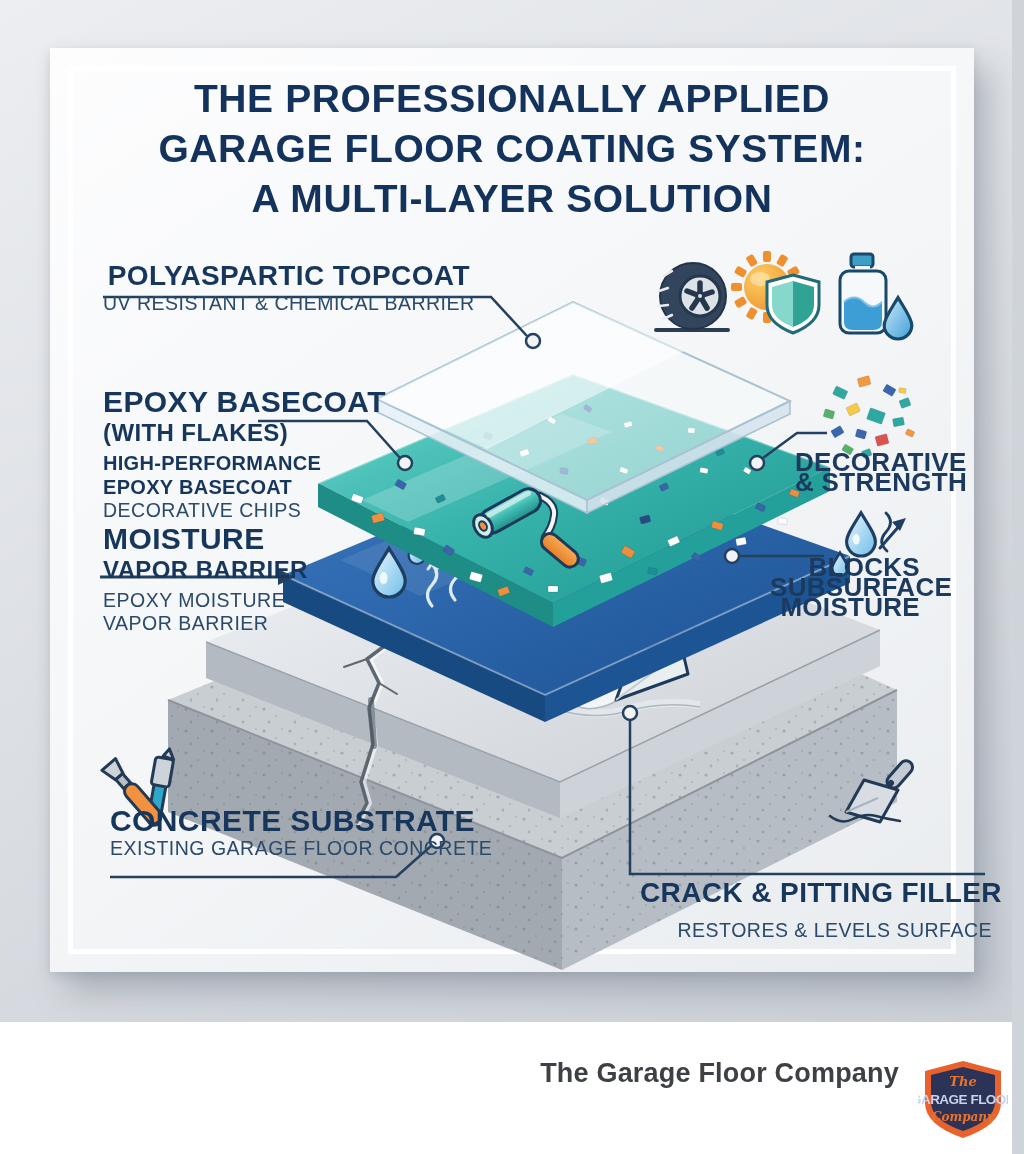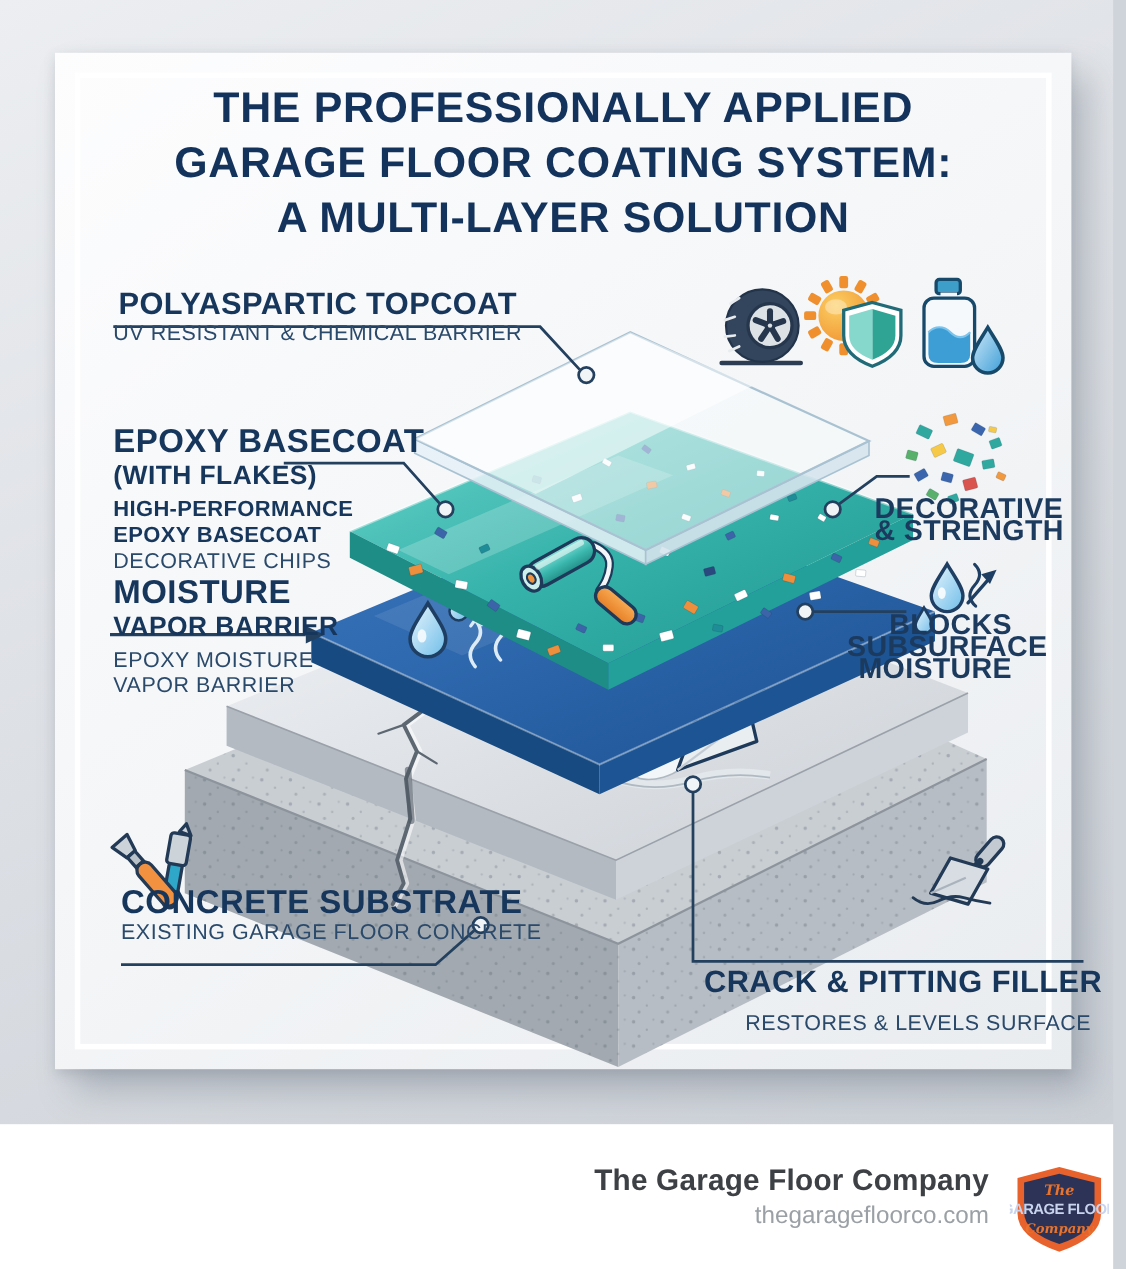--- a/index.html
+++ b/index.html
@@ -378,21 +378,20 @@
   </div>
 
   <div class="lbl center" style="left:640px;top:876px;width:352px;text-align:right;">
     <div class="h1">CRACK &amp; PITTING FILLER</div>
     <div class="sr" style="margin-top:10px;">RESTORES &amp; LEVELS SURFACE</div>
   </div>
 
   <div class="footer">
     <div class="brand">
       <div class="brand-name">The Garage Floor Company</div>
-      <div class="brand-url">thegaragefloorco.com</div>
     </div>
     <svg class="logo" viewBox="0 0 90 82">
       <path d="M45,3 L83,13 V45 Q83,67 45,80 Q7,67 7,45 V13 Z" fill="#e8622d"></path>
       <path d="M45,9 L77,17 V44 Q77,62 45,73 Q13,62 13,44 V17 Z" fill="#2c3357"></path>
       <text x="45" y="28" text-anchor="middle" font-family="DejaVu Serif, serif" font-style="italic" font-weight="700" font-size="13" fill="#e8732d">The</text>
       <text x="45" y="46" text-anchor="middle" font-family="Liberation Sans, sans-serif" font-weight="800" font-size="13.5" fill="#c8d4ee" letter-spacing="-0.5">GARAGE FLOOR</text>
       <text x="45" y="63" text-anchor="middle" font-family="DejaVu Serif, serif" font-style="italic" font-weight="700" font-size="12" fill="#e8732d">Company</text>
     </svg>
   </div>
 </div>

